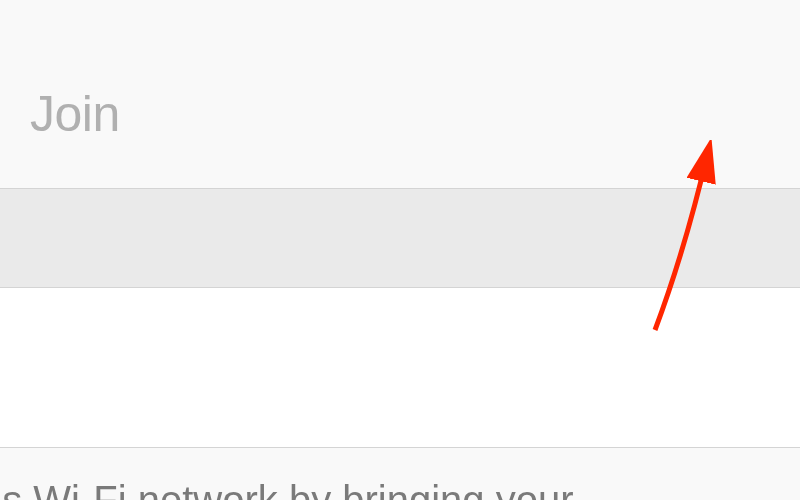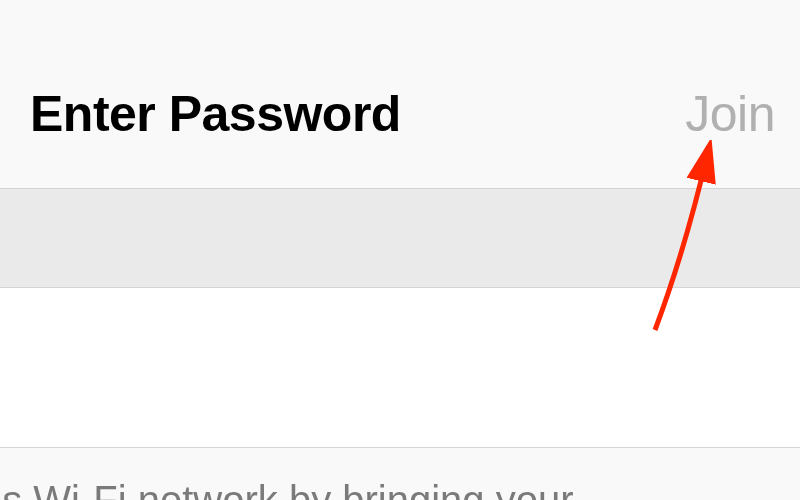--- a/index.html
+++ b/index.html
@@ -62,21 +62,20 @@
       top: 140px;
       left: 640px;
       width: 90px;
       height: 200px;
     }
   </style>
 </head>
 <body>
 
 <div class="header">
-  <div class="title">Enter Password</div>
   <div class="join-btn">Join</div>
 </div>
 
 <div class="gray-band"></div>
 
 <div class="white-section"></div>
 
 <div class="bottom-section">
   <div class="hint-text">this Wi-Fi network by bringing your</div>
 </div>

